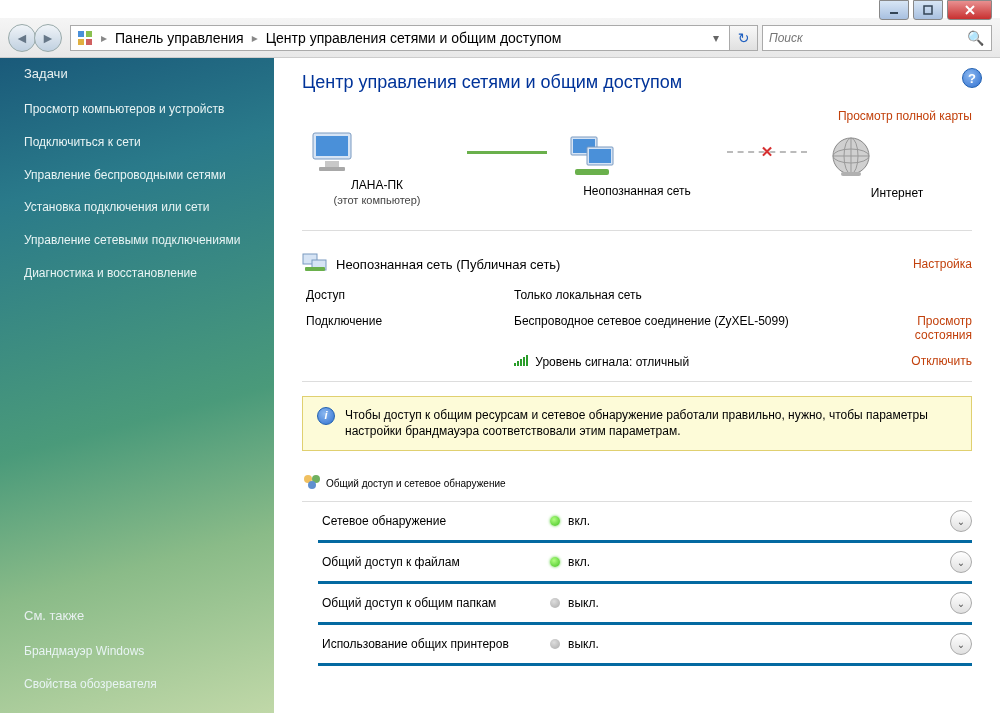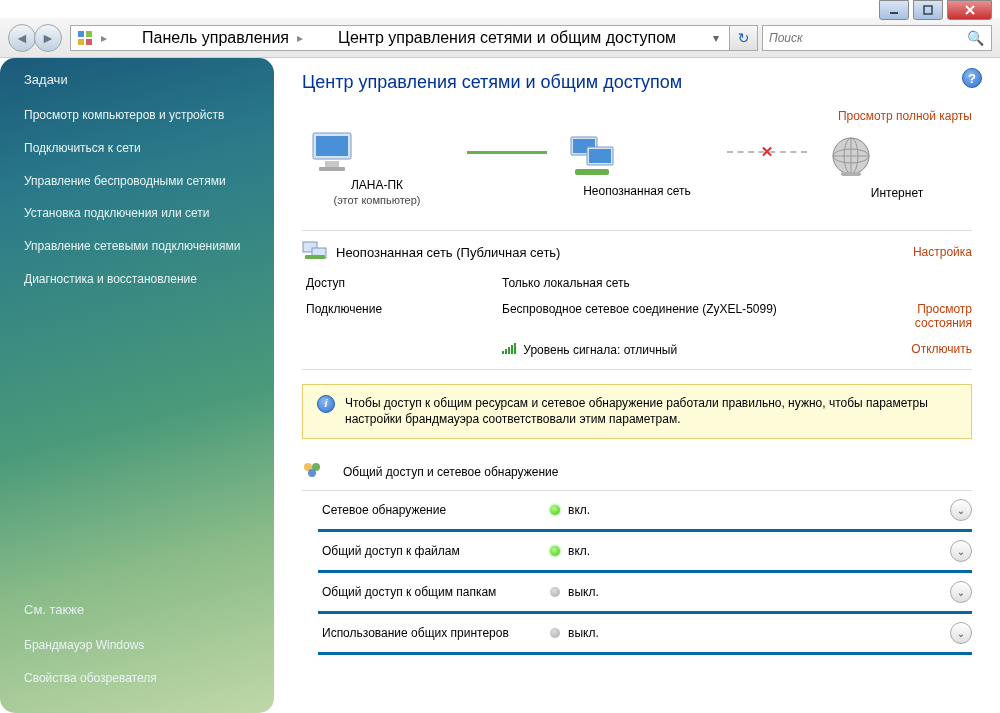--- a/index.html
+++ b/index.html
@@ -13,32 +13,32 @@
 
 .toolbar { display: flex; align-items: center; padding: 4px 8px; background: linear-gradient(#f5f5f5, #e8e8e8); border-bottom: 1px solid #ccc; height: 40px; margin-top: 18px; }
 .nav-btns { display: flex; margin-right: 8px; }
 .nav-btn { width: 28px; height: 28px; border: 1px solid #9aa; border-radius: 14px; background: linear-gradient(#f0f4f8, #c0d0e0); display: flex; align-items: center; justify-content: center; position: relative; }
 .nav-btn:first-child { margin-right: -2px; }
 .nav-arrow { font-size: 14px; color: #678; }
 
 .address-bar { flex: 1; display: flex; align-items: center; background: #fff; border: 1px solid #aaa; height: 26px; padding: 0 4px; }
 .addr-icon { width: 20px; height: 20px; margin-right: 4px; display: flex; align-items: center; justify-content: center; }
 .breadcrumb { display: flex; align-items: center; flex: 1; }
-.crumb { padding: 2px 6px; font-size: 16px; margin-left: 27px; }
+.crumb { padding: 2px 6px; font-size: 14px; }
 .crumb-sep { color: #888; margin: 0 2px; }
 .addr-drop { width: 18px; text-align: center; color: #666; }
 .refresh-btn { width: 28px; height: 26px; border: 1px solid #aaa; border-left: none; background: linear-gradient(#f8f8f8, #e0e0e0); display: flex; align-items: center; justify-content: center; color: #2060c0; font-size: 14px; }
 
 .search-box { width: 230px; margin-left: 4px; display: flex; align-items: center; background: #fff; border: 1px solid #aaa; height: 26px; padding: 0 6px; }
 .search-input { border: none; outline: none; flex: 1; font-style: italic; color: #ec4899; font-size: 12px; }
 .search-icon { color: #4080c0; font-size: 14px; }
 
 .content-wrap { display: flex; height: calc(713px - 58px); }
 
-.sidebar { width: 274px; background: linear-gradient(165deg, #1a5a7a 0%, #2a7a8a 20%, #4a9a7a 55%, #8abb88 75%, #c0d8a8 100%); color: #fff; padding: 10px 0; display: flex; flex-direction: column; border-radius: 15px; }
+.sidebar { width: 274px; background: linear-gradient(165deg, #1a5a7a 0%, #2a7a8a 20%, #4a9a7a 55%, #8abb88 75%, #c0d8a8 100%); color: #fff; padding: 4px 0; display: flex; flex-direction: column; }
 .sidebar-top { flex: 1; }
 .sidebar-heading { font-size: 13px; padding: 4px 24px 12px; color: #e8f0f0; }
 .sidebar-item { padding: 8px 24px; font-size: 12px; line-height: 1.4; color: #e8f4f4; cursor: pointer; }
 .sidebar-bottom { padding-bottom: 8px; }
 
 .main { flex: 1; background: #fff; overflow-y: auto; padding: 14px 28px; position: relative; }
 .help-icon { position: absolute; top: 10px; right: 18px; width: 20px; height: 20px; border-radius: 10px; background: radial-gradient(circle at 40% 35%, #8bb8f0, #3070d0); color: #fff; display: flex; align-items: center; justify-content: center; font-weight: bold; font-size: 13px; border: 1px solid #2060b0; }
 
 .page-title { color: #003399; font-size: 18px; font-weight: normal; margin-bottom: 16px; }
 
@@ -47,33 +47,33 @@
 
 .network-map { display: flex; align-items: center; justify-content: center; gap: 20px; margin-bottom: 24px; }
 .net-node { text-align: center; width: 140px; }
 .net-icon { height: 55px; display: flex; align-items: center; justify-content: center; margin-bottom: 4px; }
 .net-label { font-size: 12px; line-height: 1.3; }
 .net-sublabel { font-size: 11px; color: #444; }
 .net-connector { width: 80px; height: 3px; background: #6ab04c; margin-top: -30px; }
 .net-connector.broken { background: transparent; border-top: 2px dashed #bbb; position: relative; height: 0; }
 .net-connector.broken::after { content: "✕"; position: absolute; left: 50%; top: -10px; transform: translateX(-50%); color: #d63031; font-size: 15px; font-weight: bold; text-shadow: 0 0 2px #fff; }
 
-.section-header { display: flex; align-items: center; justify-content: space-between; border-top: 1px solid #ddd; padding: 10px 0 6px; }
+.section-header { display: flex; align-items: center; justify-content: space-between; border-top: 1px solid #ddd; padding: 22px 0 6px; }
 .section-header-left { display: flex; align-items: center; gap: 8px; }
 .section-title { font-size: 13px; }
 
 .detail-row { display: flex; padding: 6px 0; font-size: 12px; align-items: flex-start; }
 .detail-label { width: 200px; padding-left: 4px; }
-.detail-value { flex: 1; }
+.detail-value { flex: 1; margin-left: 12px; }
 .detail-action { width: 100px; text-align: right; }
 
 .info-banner { background: #fdfbd8; border: 1px solid #e0d070; padding: 10px 14px; display: flex; gap: 10px; margin: 14px 0; font-size: 12px; line-height: 1.4; }
 .info-icon { width: 18px; height: 18px; border-radius: 9px; background: radial-gradient(circle at 40% 35%, #8bb8f0, #3070d0); color: #fff; display: flex; align-items: center; justify-content: center; font-style: italic; font-weight: bold; font-size: 11px; flex-shrink: 0; border: 1px solid #2060b0; }
 
-.discovery-header { display: flex; align-items: center; gap: 21px; padding: 8px 0; border-bottom: 1px solid #ddd; font-size: 12px; text-align: right; }
+.discovery-header { display: flex; align-items: center; gap: 4px; padding: 8px 0; border-bottom: 1px solid #ddd; font-size: 10px; text-align: right; }
 
 .toggle-row { display: flex; align-items: center; padding: 8px 0; border-bottom: 3px solid #0369a1; font-size: 12px; margin-left: 16px; }
 .toggle-label { width: 200px; padding-left: 4px; }
 .toggle-status { flex: 1; display: flex; align-items: center; gap: 8px; padding-left: 32px; }
 .led { width: 10px; height: 10px; border-radius: 5px; }
 .led.on { background: radial-gradient(circle at 40% 35%, #b0ff80, #40c020); box-shadow: 0 0 3px #60d040; }
 .led.off { background: radial-gradient(circle at 40% 35%, #ddd, #aaa); }
 .expand-btn { width: 22px; height: 22px; border: 1px solid #aaa; border-radius: 11px; background: linear-gradient(#fff, #e0e0e0); display: flex; align-items: center; justify-content: center; cursor: pointer; font-size: 10px; color: #555; }
 
 

